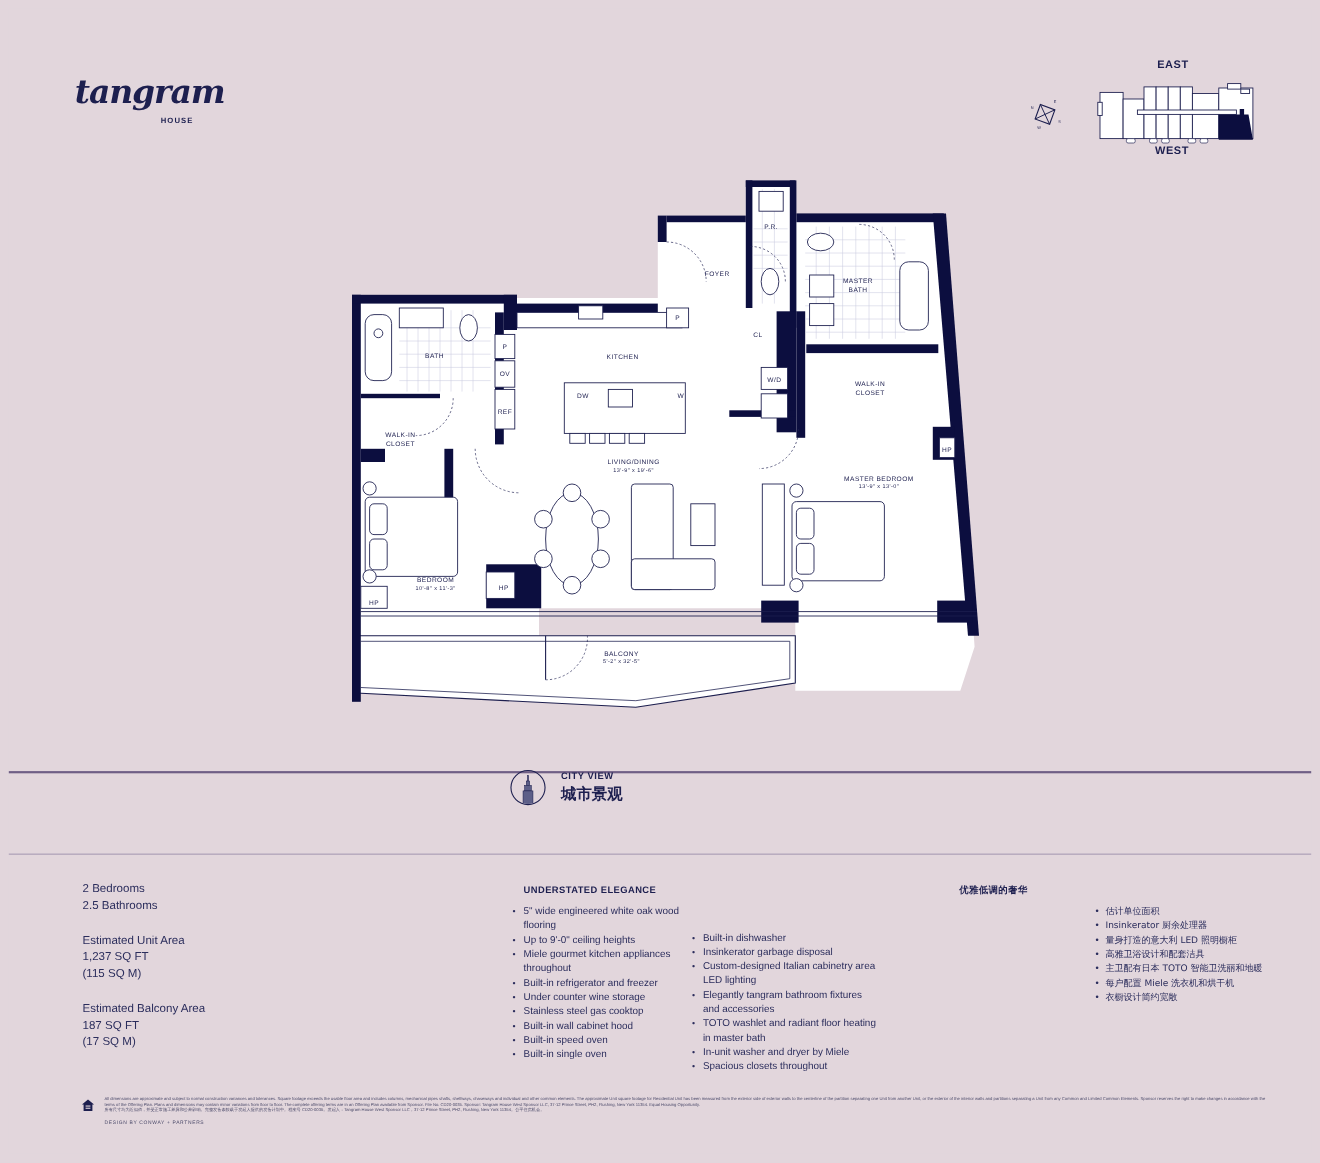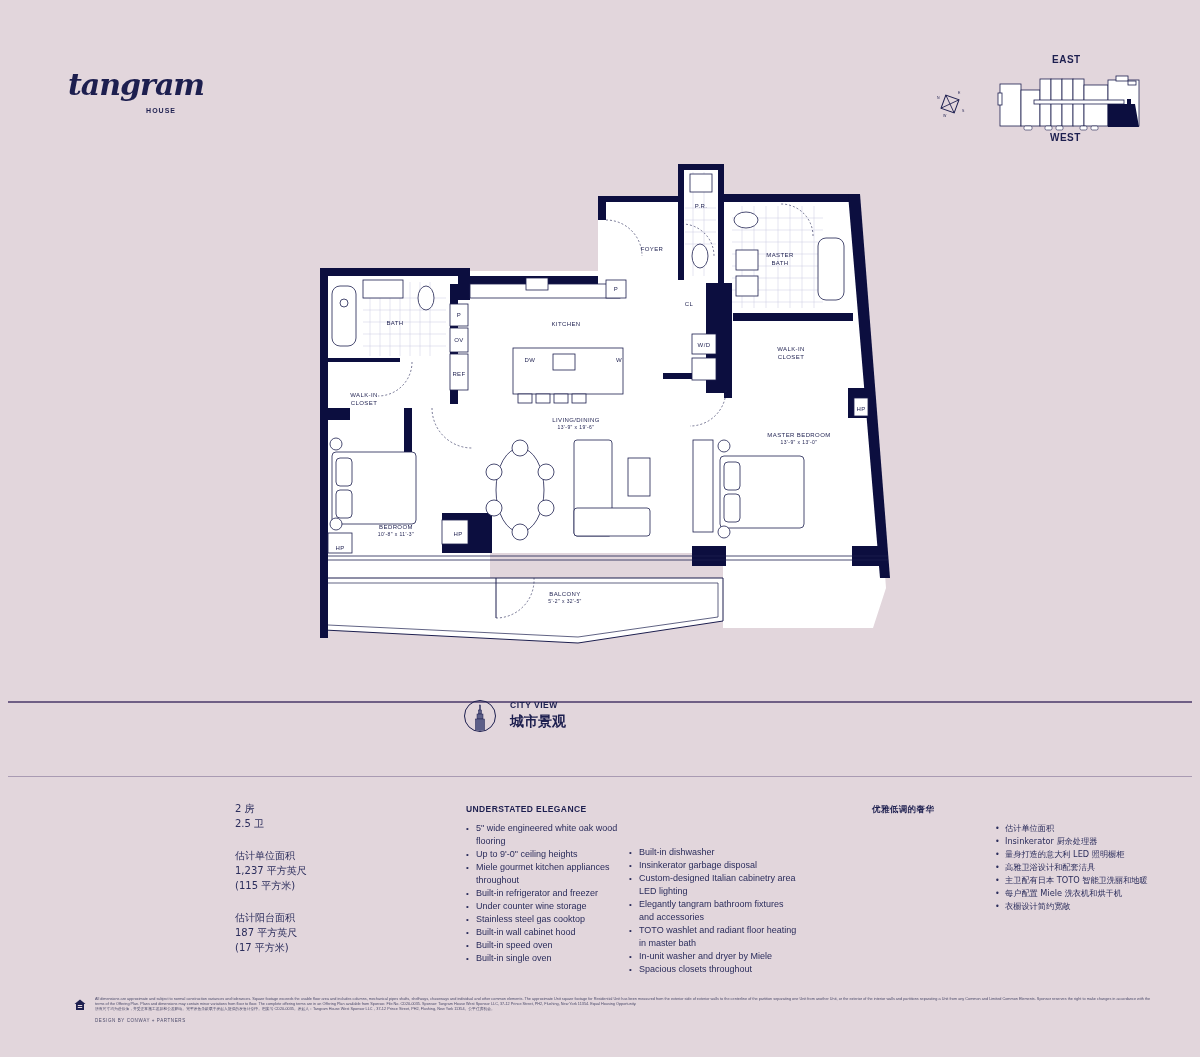--- a/index.html
+++ b/index.html
@@ -36,21 +36,21 @@
   .view .zh { font-family: "DejaVu Sans", sans-serif; font-size: 14px; font-weight: bold; margin-top: 3px; }
 
   
   .specs { position: absolute; top: 793px; font-size: 10.5px; line-height: 15px; color: #2b2d5c; }
   .specs.en { left: 67px; }
   .specs.zh { left: 227px; font-family: "DejaVu Sans", sans-serif; font-size: 10px; }
   .specs .group { margin-bottom: 17px; }
 
   
   .features-title { position: absolute; top: 796px; font-size: 8.5px; font-weight: bold; letter-spacing: 0.4px; color: #1d1f4f; }
-  .features-title.en { left: 458px; }
+  .features-title.en { left: 468px; }
   .features-title.zh { left: 864px; font-family: "DejaVu Sans", sans-serif; font-size: 8.5px; }
 
   .flist { position: absolute; list-style: none; font-size: 9px; line-height: 13px; color: #2b2d5c; }
   .flist li { position: relative; padding-left: 10px; }
   .flist li::before { content: "•"; position: absolute; left: 0; top: 0; font-size: 8px; }
   .flist.en1 { left: 458px; top: 814px; width: 165px; }
   .flist.en2 { left: 621px; top: 814px; width: 170px; margin-top: 24px; }
   .flist.zh1 { left: 827px; top: 814px; width: 160px; font-family: "DejaVu Sans", sans-serif; font-size: 8.2px; }
   .flist.zh2 { left: 987px; top: 814px; width: 175px; font-family: "DejaVu Sans", sans-serif; font-size: 8.2px; }
 
@@ -306,37 +306,37 @@
       </svg>
     </div>
     <div class="labels">
       <div class="en">CITY VIEW</div>
       <div class="zh">城市景观</div>
     </div>
   </div>
 
   <div class="divider two" style="left:0;"></div>
 
-
-  <div class="specs zh">
+  <div class="specs en">
     <div class="group">
-      <div>2 房</div>
-      <div>2.5 卫</div>
+      <div>2 Bedrooms</div>
+      <div>2.5 Bathrooms</div>
     </div>
     <div class="group">
-      <div>估计单位面积</div>
-      <div>1,237 平方英尺</div>
-      <div>(115 平方米)</div>
+      <div>Estimated Unit Area</div>
+      <div>1,237 SQ FT</div>
+      <div>(115 SQ M)</div>
     </div>
     <div class="group">
-      <div>估计阳台面积</div>
-      <div>187 平方英尺</div>
-      <div>(17 平方米)</div>
-    </div>
-  </div>
+      <div>Estimated Balcony Area</div>
+      <div>187 SQ FT</div>
+      <div>(17 SQ M)</div>
+    </div>
+  </div>
+
 
   <div class="features-title en">UNDERSTATED ELEGANCE</div>
   <ul class="flist en1">
     <li>5" wide engineered white oak wood flooring</li>
     <li>Up to 9'-0" ceiling heights</li>
     <li>Miele gourmet kitchen appliances throughout</li>
     <li>Built-in refrigerator and freezer</li>
     <li>Under counter wine storage</li>
     <li>Stainless steel gas cooktop</li>
     <li>Built-in wall cabinet hood</li>

